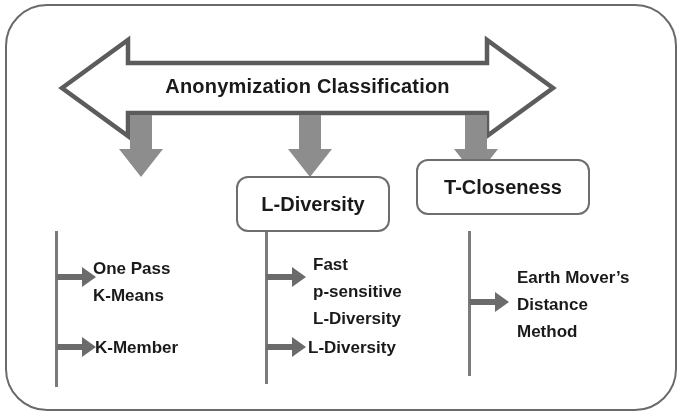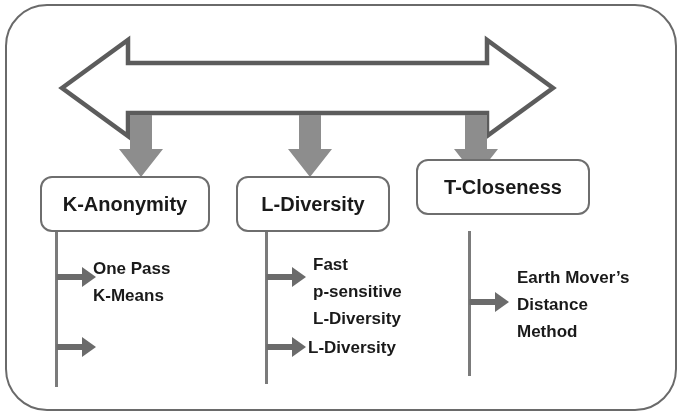--- a/index.html
+++ b/index.html
@@ -114,33 +114,32 @@
     <g>
       <line class="branch-shaft" x1="266.5" y1="347" x2="294" y2="347"></line>
       <polygon class="branch-head" points="292,337 306,347 292,357"></polygon>
     </g>
     <g>
       <line class="branch-shaft" x1="469.5" y1="302" x2="497" y2="302"></line>
       <polygon class="branch-head" points="495,292 509,302 495,312"></polygon>
     </g>
   </svg>
 
+  <div class="title">Anonymization Classification</div>
 
-  <div id="box-k" class="cat-box">
-    <span>K-Anonymity</span>
-  </div>
   <div id="box-l" class="cat-box">
     <span>L-Diversity</span>
   </div>
   <div id="box-t" class="cat-box">
     <span>T-Closeness</span>
   </div>
 
   <div id="m-k1" class="method-label">One Pass
 K-Means</div>
+  <div id="m-k2" class="method-label">K-Member</div>
   <div id="m-l1" class="method-label">Fast
 p-sensitive
 L-Diversity</div>
   <div id="m-l2" class="method-label">L-Diversity</div>
   <div id="m-t1" class="method-label">Earth Mover’s
 Distance
 Method</div>
 
 </div>
 

